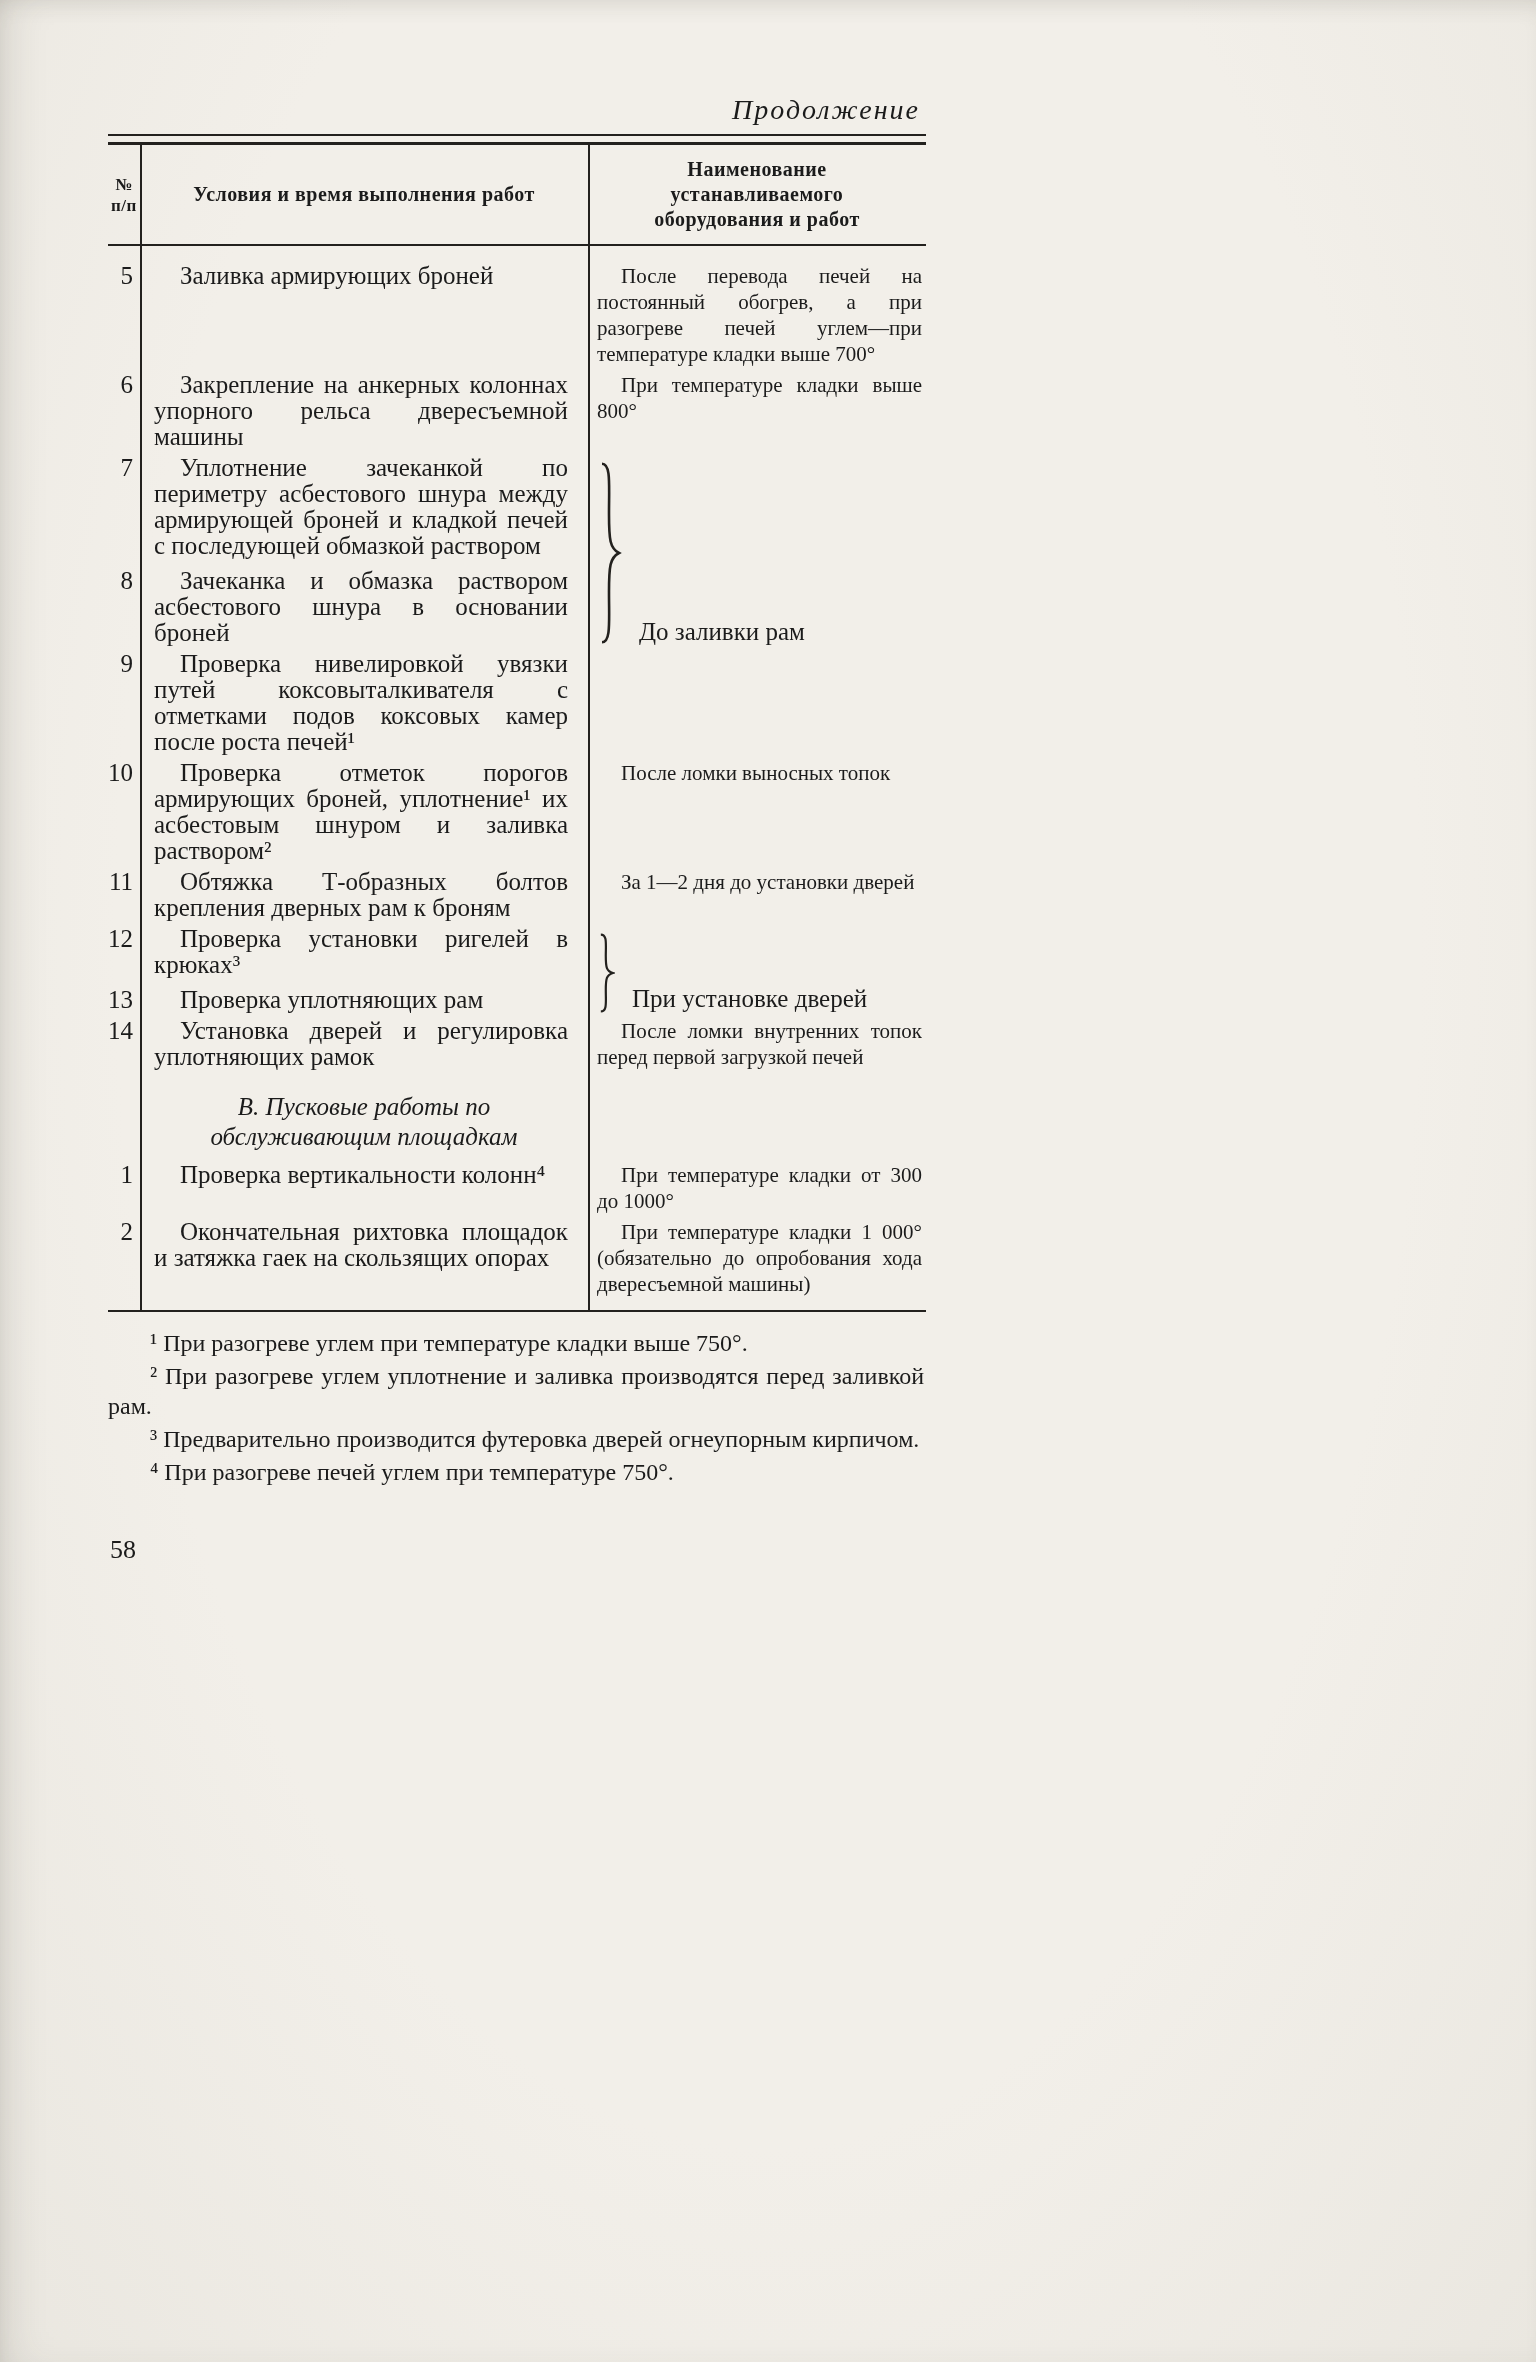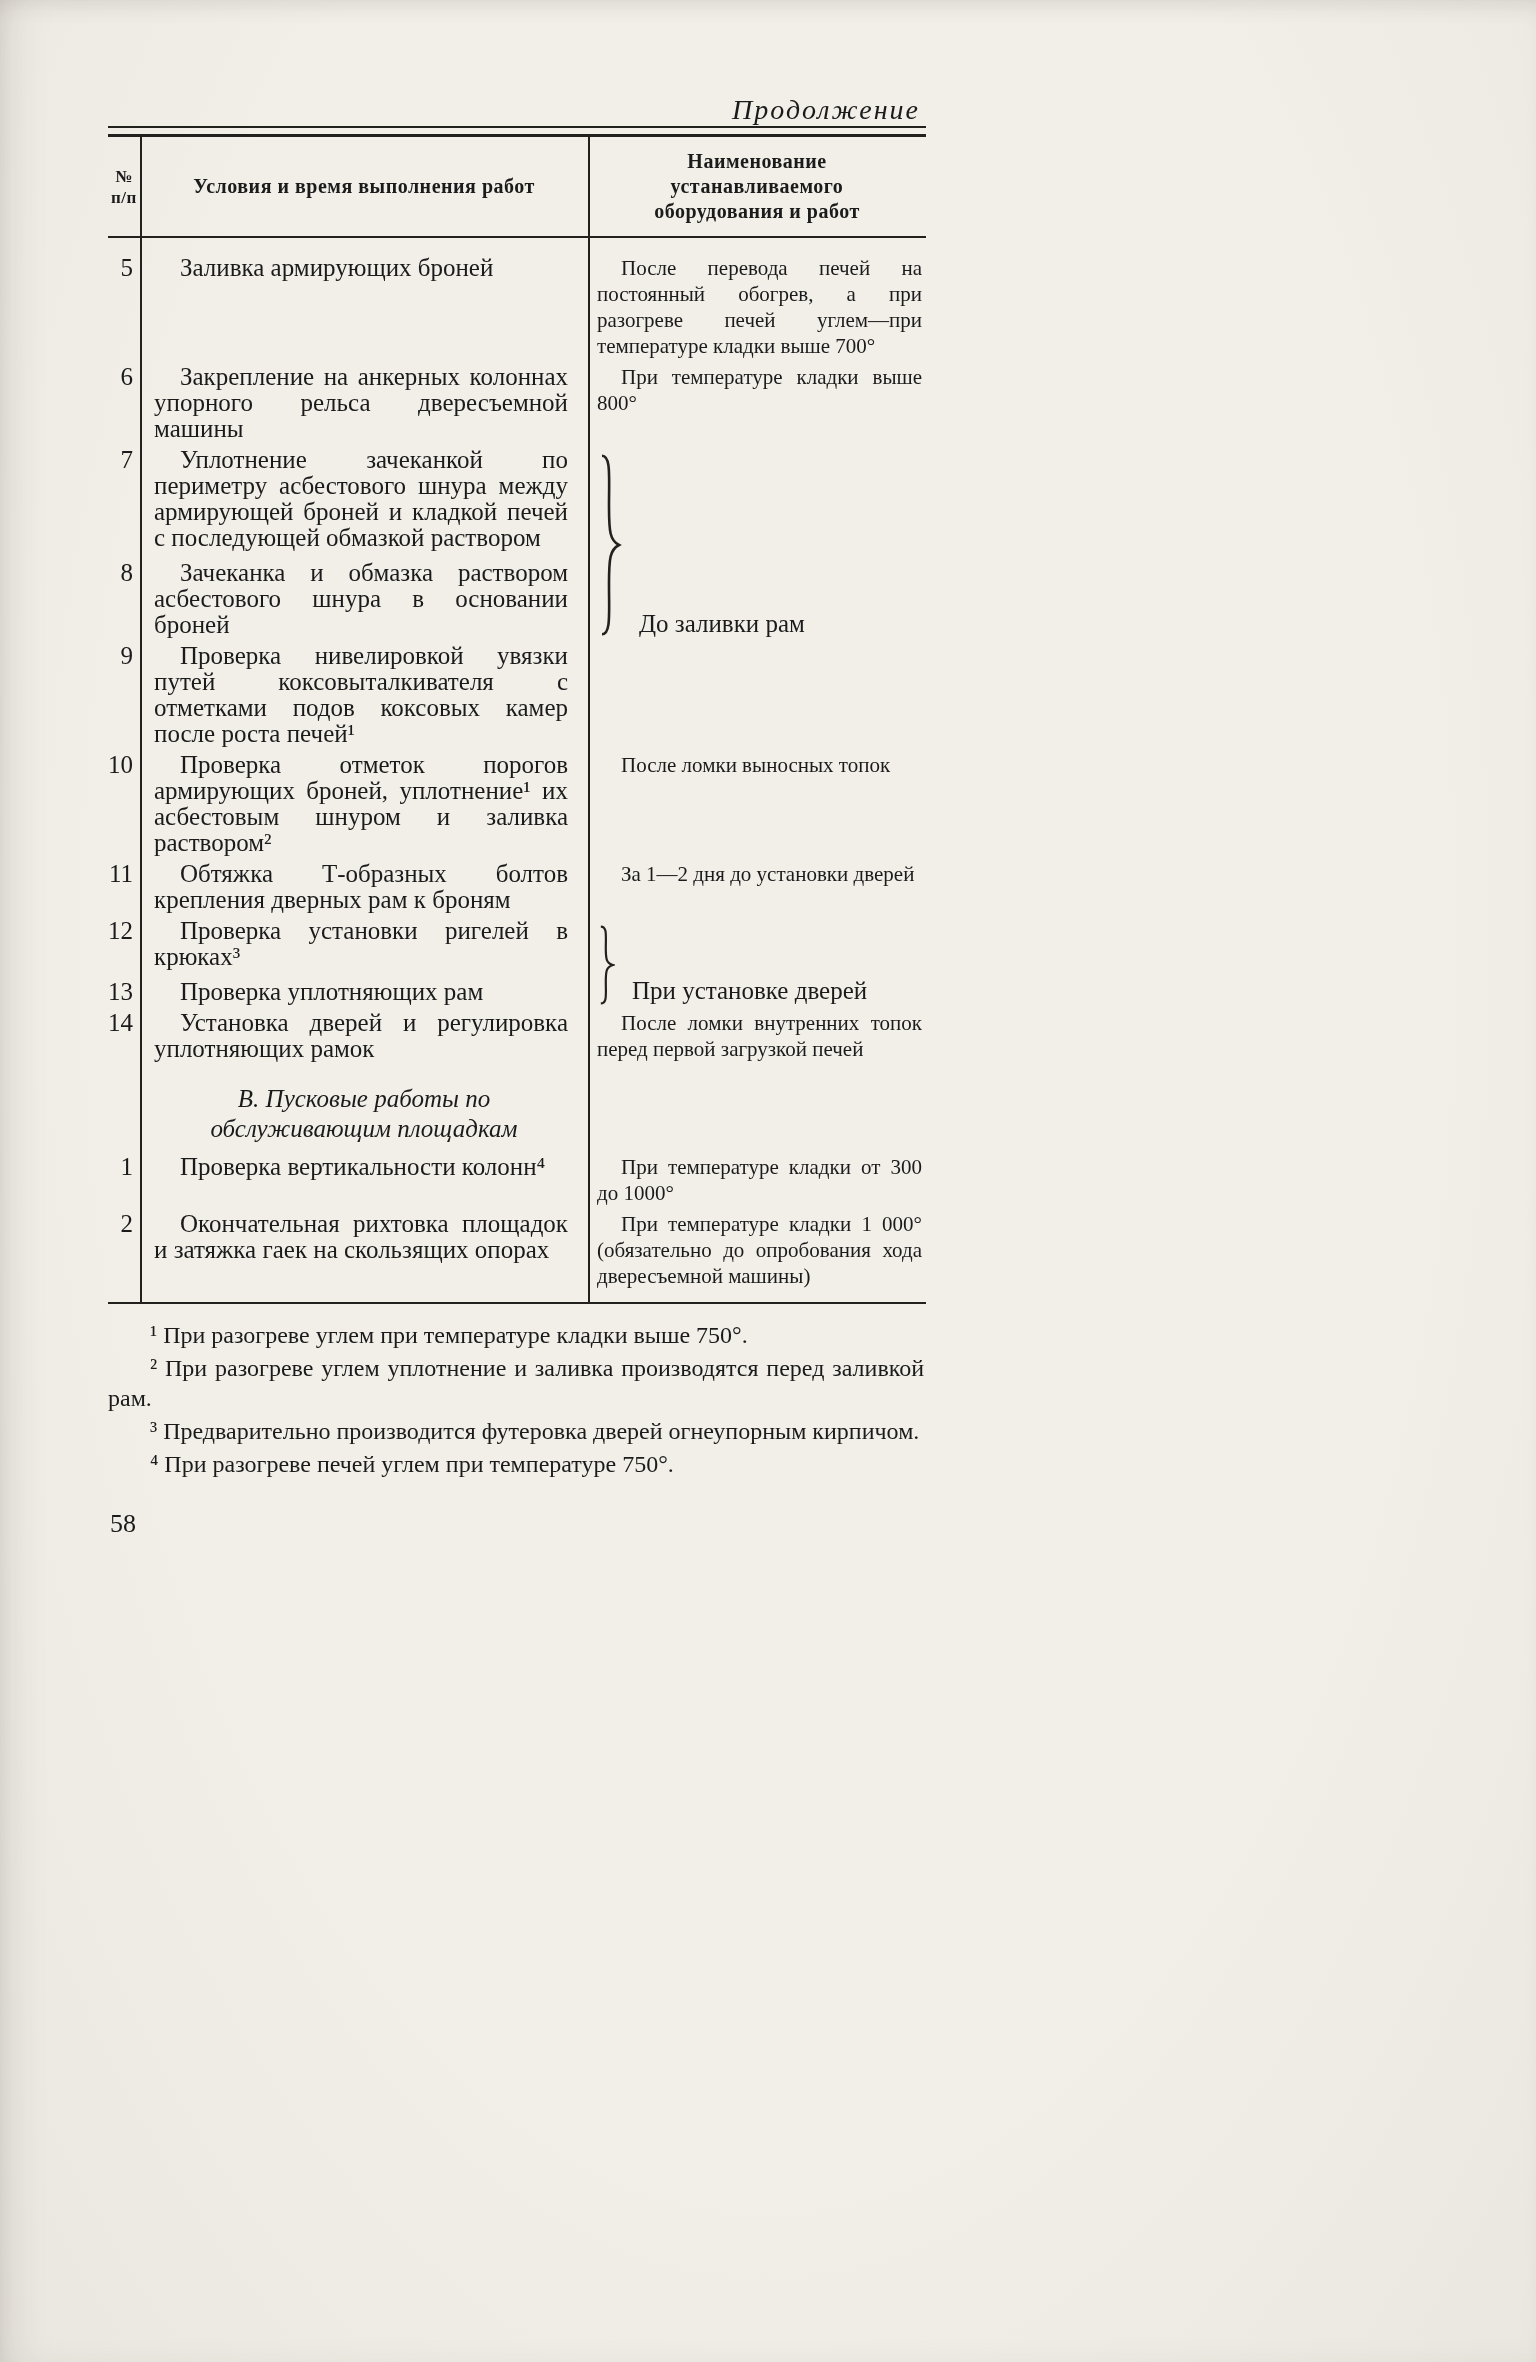--- a/index.html
+++ b/index.html
@@ -13,21 +13,21 @@
     font-family:"Liberation Serif","DejaVu Serif",serif;
     color:#1b1b1b;
     box-shadow: inset 24px 0 50px -30px rgba(60,55,45,.25), inset 0 14px 30px -20px rgba(60,55,45,.2);
     overflow:hidden;
   }
   .content { position:absolute; left:108px; top:94px; width:818px; }
 
   .continuation {
     text-align:right; font-style:italic;
     font-size:28px; line-height:32px; letter-spacing:2px;
-    padding-right:6px; 
+    padding-right:6px; margin-bottom:8px;
   }
 
   .tbl { position:relative; width:100%; border-bottom:2px solid #23211e; }
   .dbl-rule { height:6px; border-top:2px solid #23211e; border-bottom:3px solid #23211e; }
   .vline { position:absolute; top:9px; bottom:0; width:2px; background:#23211e; }
   .v1 { left:32px; }
   .v2 { left:480px; }
 
   .thead {
     display:grid; grid-template-columns:32px 448px 1fr;
@@ -54,21 +54,21 @@
 
   .section-row { display:grid; grid-template-columns:32px 448px 1fr; margin:22px 0 10px; }
   .section-title {
     font-style:italic; text-align:center; text-indent:0;
     font-size:25px; line-height:30px; padding:0 44px;
   }
 
   .footnotes { margin-top:16px; padding-right:2px; }
   .fn { margin:0 0 3px; font-size:24px; line-height:30px; text-align:justify; text-indent:42px; }
 
-  .page-number { margin-top:30px; font-size:26px; padding-left:2px; }
+  .page-number { margin-top:48px; font-size:26px; padding-left:2px; }
 </style>
 </head>
 <body>
 
 <div class="page">
   <div class="content">
 
     <div class="continuation">Продолжение</div>
 
     <div class="tbl">

